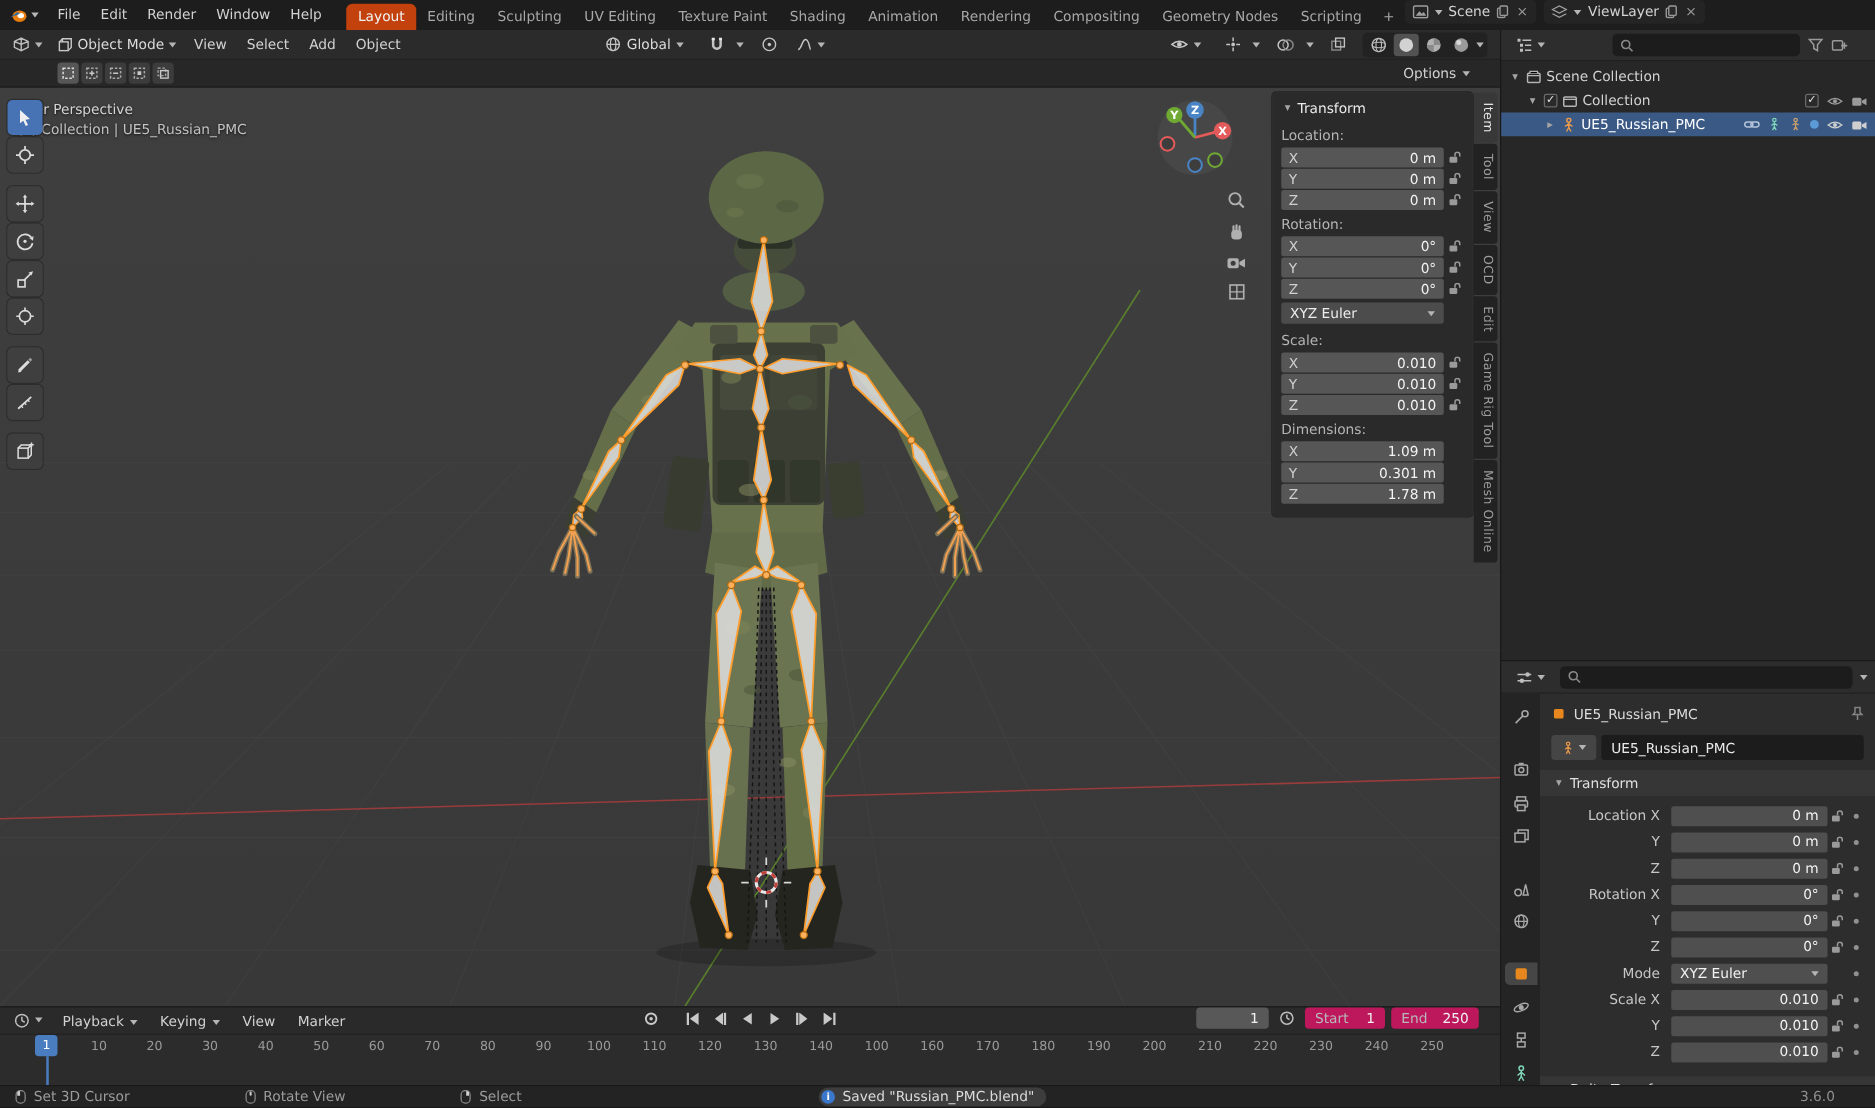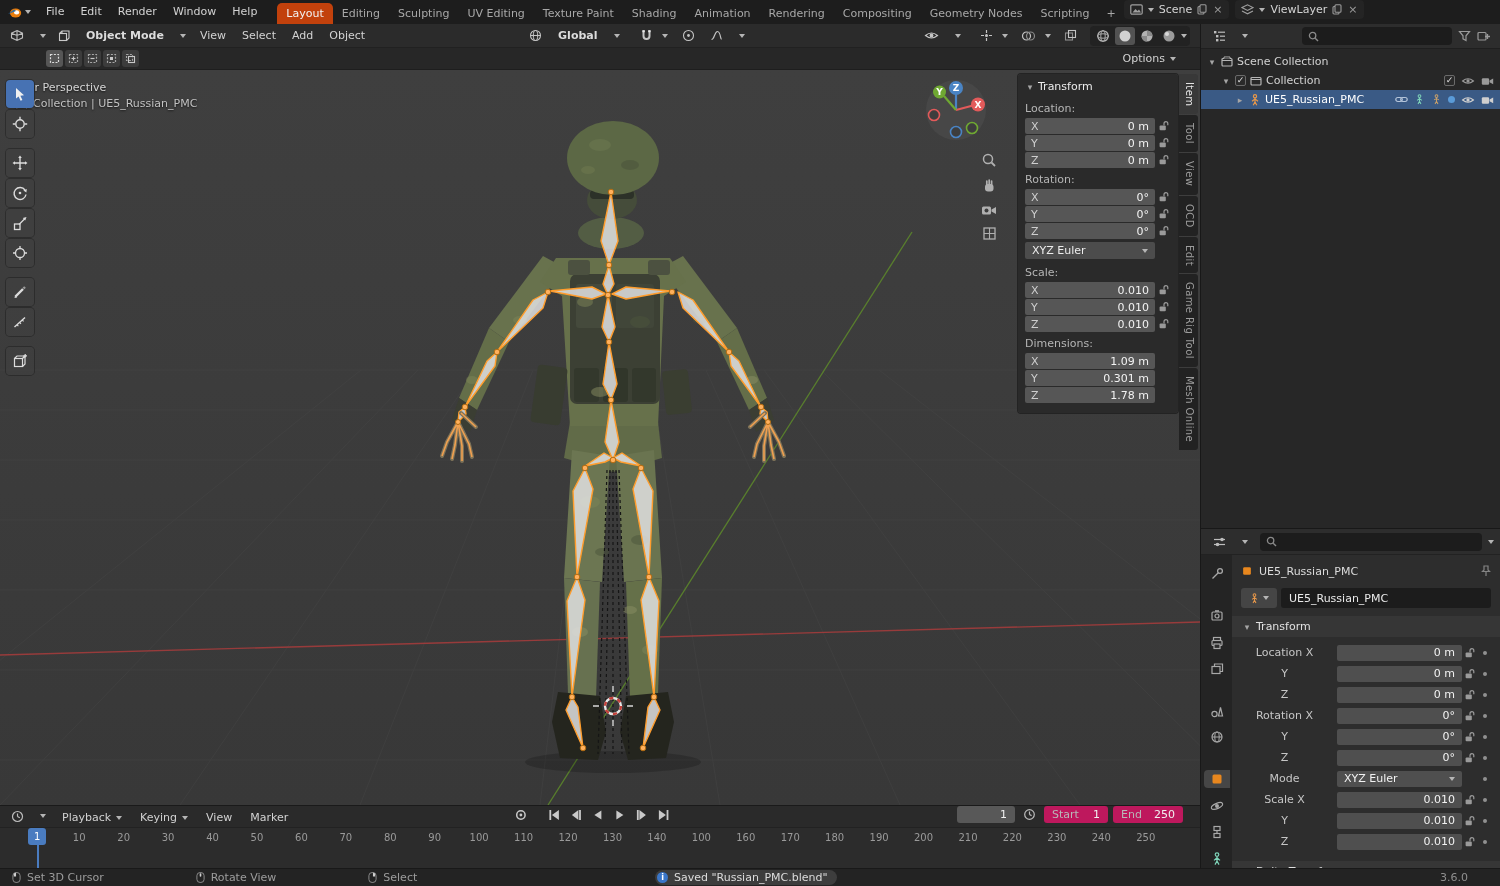--- a/index.html
+++ b/index.html
@@ -23,21 +23,21 @@
             padding:2px 6px;color:#d4d4d4;height:19px;}
   .selector .xbtn{color:#9a9a9a;padding:0 1px;}
 
   .chev{width:0;height:0;border-left:3.5px solid transparent;border-right:3.5px solid transparent;
         border-top:4px solid #b5b5b5;display:inline-block;}
   .disc{font-size:9px;color:#a5a5a5;width:10px;display:inline-block;text-align:center;}
 
   
   #vp-header{position:absolute;top:24px;left:0;width:1200px;height:24px;background:#2b2b2b;
              display:flex;align-items:center;padding:0 4px;border-bottom:1px solid #212121;z-index:30;}
-  .hbtn{display:flex;align-items:center;gap:16px;padding:2px 6px;border-radius:3px;color:#dcdcdc;height:20px;font-weight:bold;}
+  .hbtn{display:flex;align-items:center;gap:4px;padding:2px 6px;border-radius:3px;color:#dcdcdc;height:20px;}
   .center-cluster{display:flex;align-items:center;gap:8px;margin-left:150px;}
   .right-cluster{margin-left:auto;display:flex;align-items:center;gap:7px;padding-right:6px;}
   .btn-group{display:flex;align-items:center;gap:3px;}
   .shading-group{display:flex;align-items:center;gap:2px;background:#222;border-radius:4px;padding:1px 3px;}
   .shade-btn{width:20px;height:18px;display:flex;align-items:center;justify-content:center;border-radius:3px;}
   .shade-btn.active{background:#525252;}
 
   #tool-settings{position:absolute;top:48px;left:0;width:1200px;height:22px;background:#272727;
                  display:flex;align-items:center;padding:0 20px;border-bottom:1px solid #1e1e1e;z-index:30;}
   .sel-mode{width:17px;height:17px;border-radius:3px;background:#3c3c3c;margin-right:2px;
@@ -113,21 +113,21 @@
   .crumb{display:flex;align-items:center;gap:6px;height:20px;color:#dcdcdc;}
   .crumb .pin{margin-left:auto;opacity:.8;}
   .name-row{display:flex;align-items:center;gap:4px;margin:7px 0 8px;}
   .id-chip{width:36px;height:20px;background:#454545;border-radius:3px;display:flex;
            align-items:center;justify-content:center;gap:3px;}
   .name-field{flex:1;height:20px;background:#1c1c1c;border-radius:3px;display:flex;align-items:center;
               padding:0 8px;color:#eaeaea;}
   .panel-header{display:flex;align-items:center;gap:4px;height:21px;color:#e0e0e0;background:#363636;
                 margin:4px -9px 6px;padding:0 10px;}
   .prop-row{display:flex;align-items:center;height:19px;margin-bottom:2px;}
-  .plabel{width:96px;text-align:center;padding-right:9px;color:#c6c6c6;white-space:nowrap;}
+  .plabel{width:96px;text-align:right;padding-right:9px;color:#c6c6c6;white-space:nowrap;}
   .pfield{flex:1;height:16px;background:#4f4f4f;border-radius:2px;display:flex;align-items:center;
           justify-content:flex-end;padding:0 7px;color:#f2f2f2;}
   .pfield.dropdown{justify-content:flex-start;}
   .pfield.dropdown .chev{margin-left:auto;}
   .plockcol{width:17px;display:flex;justify-content:center;}
   .pdotcol{width:12px;display:flex;justify-content:center;}
   .dot{width:4px;height:4px;border-radius:50%;background:#909090;}
 
   
   #tl-header{position:absolute;top:805px;left:0;width:1200px;height:22px;background:#2a2a2a;

